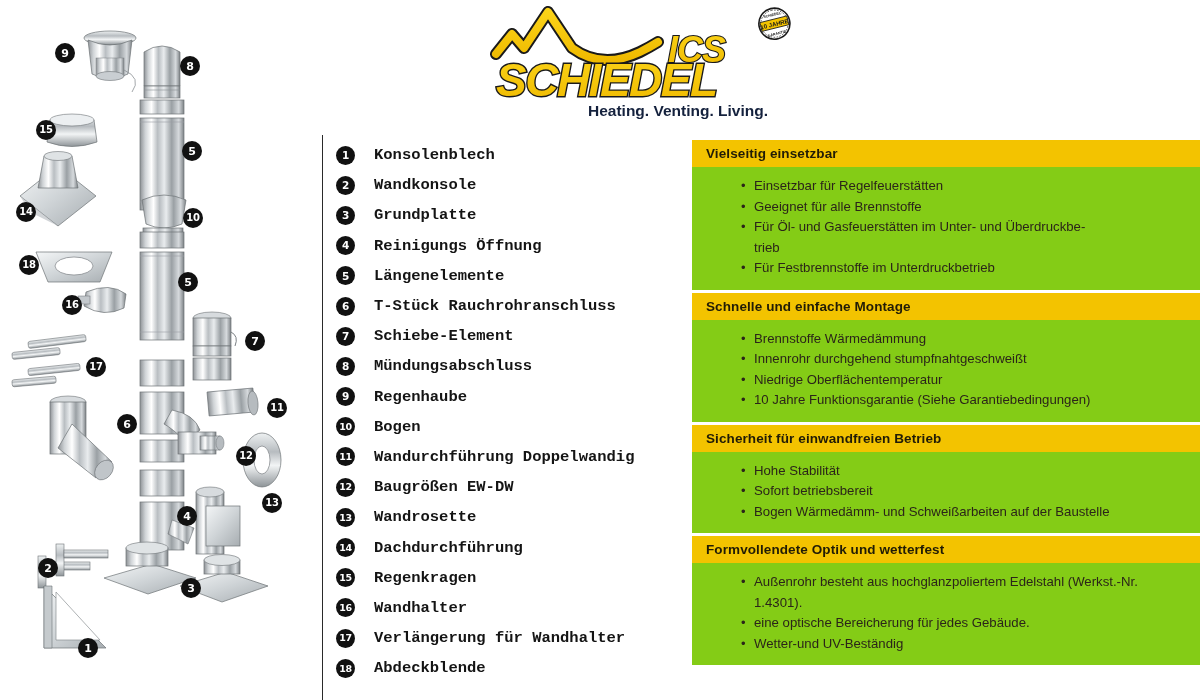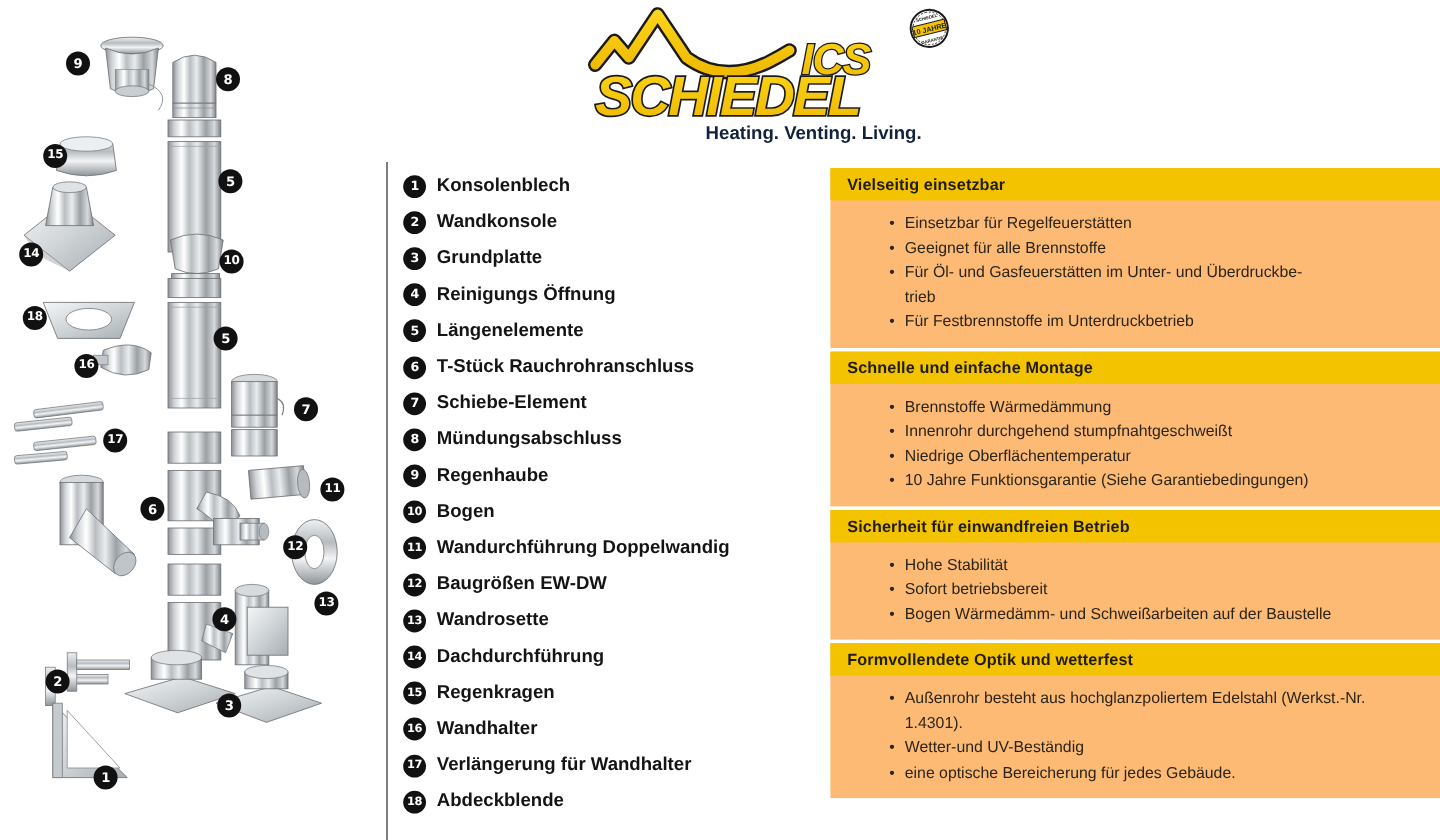--- a/index.html
+++ b/index.html
@@ -47,30 +47,30 @@
     flex: 0 0 auto;
     width: 19px; height: 19px; border-radius: 50%;
     background: #111111; color: #ffffff;
     font-family: "DejaVu Sans", sans-serif;
     font-size: 10.5px; font-weight: 700;
     display: flex; align-items: center; justify-content: center;
     line-height: 1; letter-spacing: -0.3px;
   }
   .legend-bullet.two { font-size: 9.5px; }
   .legend-label {
-    margin-left: 9px;
-    font-family: Liberation Sans, sans-serif;
+    margin-left: 19px;
+    font-family: Liberation Mono, monospace;
     font-size: 15.5px; font-weight: 600; color: #141414;
     white-space: nowrap;
     text-align: right;
   }
 
   
   .features { position: absolute; left: 692px; top: 140px; width: 508px; }
-  .feature-section { background: #fdba74; margin-bottom: 3px; }
+  .feature-section { background: #84cc16; margin-bottom: 3px; }
   .feature-section:last-child { margin-bottom: 0; }
   .feature-head {
     background: #f3c300;
     color: #211c06;
     font-family: "Liberation Sans", sans-serif;
     font-size: 13.5px; font-weight: 700;
     padding: 6px 0 6px 14px;
     letter-spacing: 0.1px;
   }
   .feature-body { padding: 9px 10px 11px 0px; }
@@ -418,20 +418,20 @@
             <li>Bogen Wärmedämm- und Schweißarbeiten auf der Baustelle</li>
           </ul>
         </div>
       </div>
       <div class="feature-section">
         <div class="feature-head">Formvollendete Optik und wetterfest</div>
         <div class="feature-body">
           <ul class="feature-list">
             <li>Außenrohr besteht aus hochglanzpoliertem Edelstahl (Werkst.-Nr.</li>
             <li class="cont">1.4301).</li>
+            <li>eine optische Bereicherung für jedes Gebäude.</li>
             <li>Wetter-und UV-Beständig</li>
-            <li>eine optische Bereicherung für jedes Gebäude.</li>
           </ul>
         </div>
       </div>
     </div>
 
 </div>
 
 </body></html>

